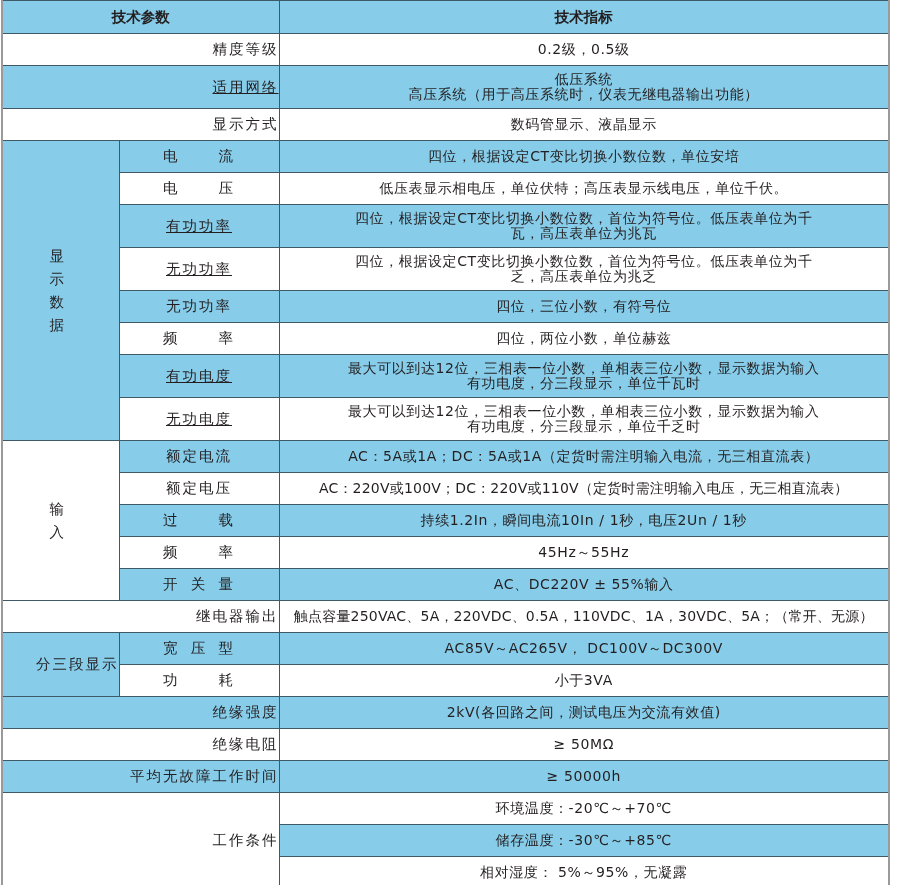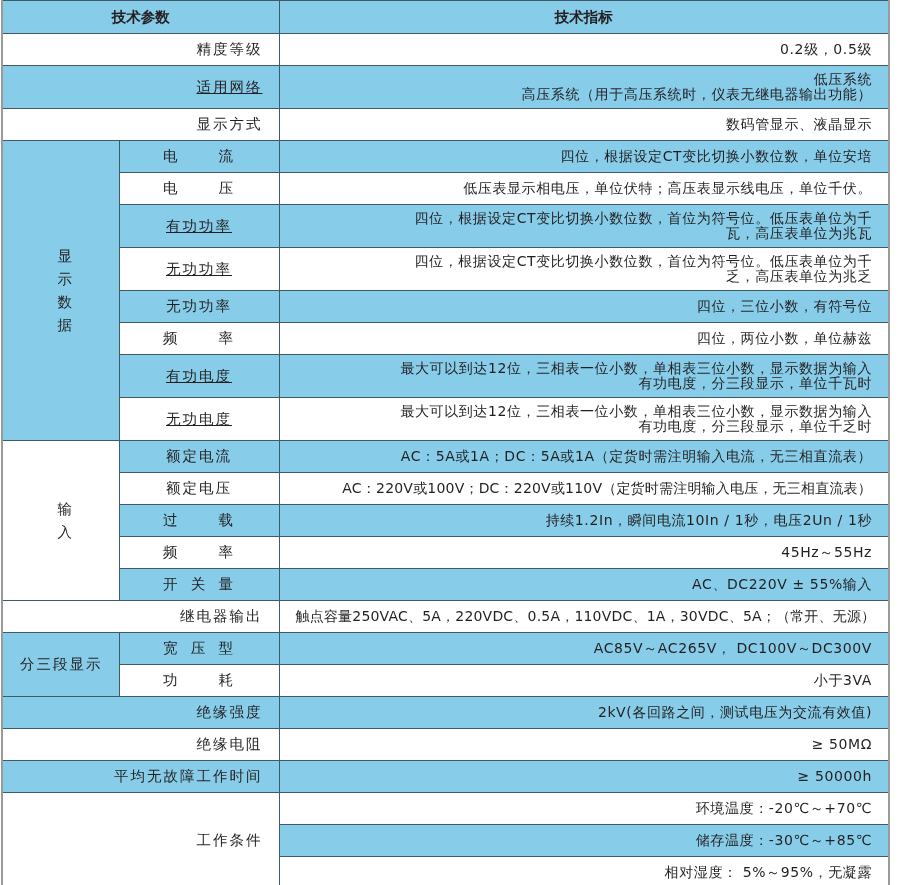--- a/index.html
+++ b/index.html
@@ -4,32 +4,32 @@
 <style>
   html, body { margin: 0; padding: 0; background: #ffffff; }
   body { width: 900px; height: 885px; overflow: hidden; position: relative; font-family: "DejaVu Sans", "Liberation Sans", sans-serif; color: #231f20; }
   table.spec {
     position: absolute; left: 1px; top: 0;
     width: 887px; border-collapse: collapse; table-layout: fixed;
     font-size: 14.5px;
   }
   table.spec td, table.spec th {
     border: 1px solid #3f5a66;
-    padding: 0 16px;
+    padding: 0 0;
     vertical-align: middle;
     overflow: hidden;
   }
   table.spec { border-left: 2px solid #9a9a9a; border-right: 2px solid #9a9a9a; border-bottom: 2px solid #9a9a9a; }
   .blue { background: #87cdea; }
   .white { background: #ffffff; }
   th { font-weight: bold; text-align: center; height: 32px; }
   td.cat { text-align: right; letter-spacing: 2px; }
   td.vcat { text-align: center; letter-spacing: 0; line-height: 23px; padding-right: 60px; }
   td.sub { text-align: center; letter-spacing: 2px; }
-  td.val { text-align: right; line-height: 15px; white-space: nowrap; font-size: 14px; letter-spacing: 0.6px; }
+  td.val { text-align: center; line-height: 15px; white-space: nowrap; font-size: 14px; letter-spacing: 0.6px; }
   td.val span { display: block; }
   .h32 { height: 31px; }
   .h43 { height: 42px; text-decoration: underline; }
   .spread { display: inline-flex; justify-content: space-between; width: 72px; }
   .spread3 { display: inline-flex; justify-content: space-between; width: 72px; }
 </style>
 </head>
 <body>
 
 <table class="spec">

